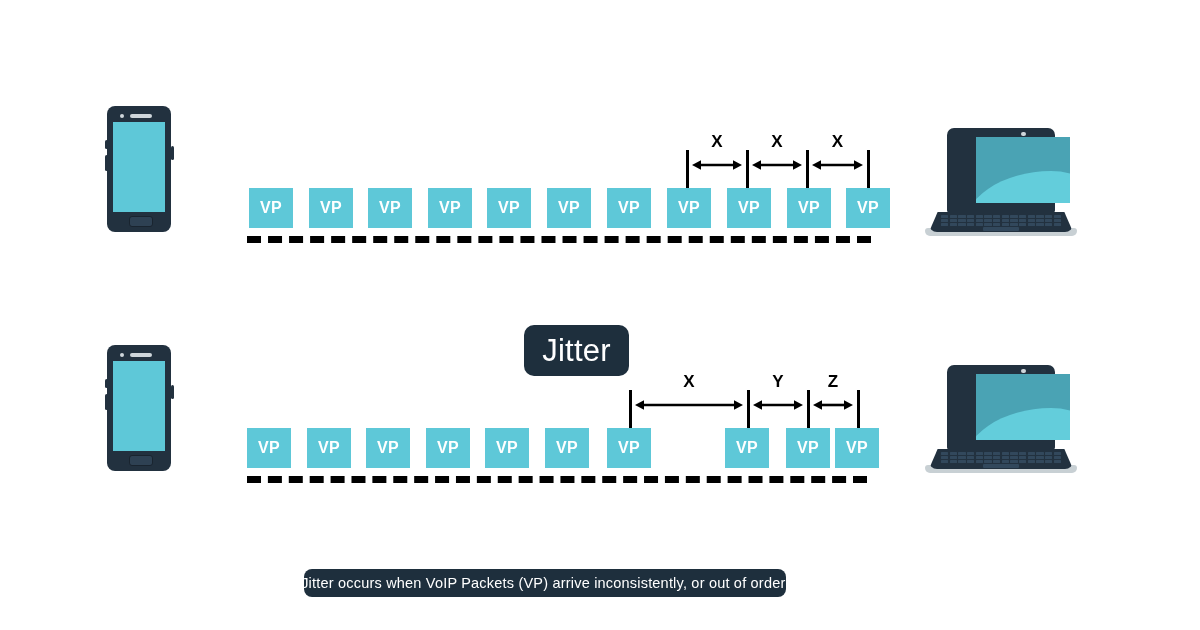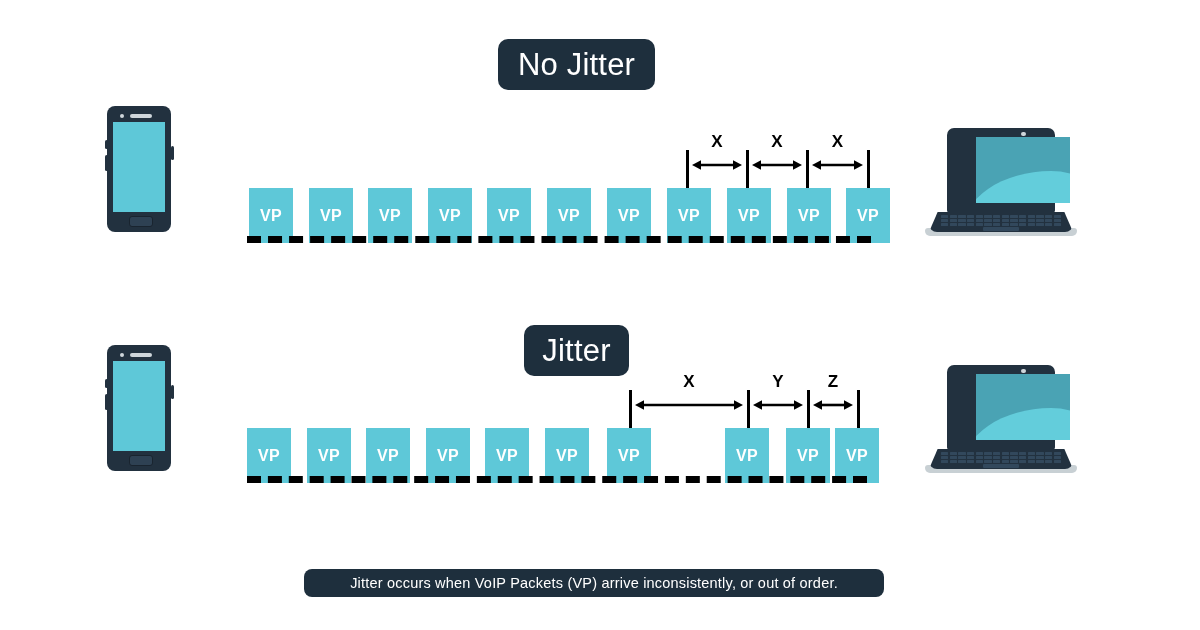--- a/index.html
+++ b/index.html
@@ -20,21 +20,21 @@
     color:#ffffff;
     border-radius:10px;
     display:flex;align-items:center;justify-content:center;
     font-weight:400;
     letter-spacing:.2px;
     white-space:nowrap;
   }
   #badge-no-jitter{left:498px;top:39px;width:157px;height:51px;font-size:31px;}
   #badge-jitter{left:524px;top:325px;width:105px;height:51px;font-size:31px;}
   #caption-badge{
-    left:304px;top:569px;width:580px;height:28px;
+    left:304px;top:569px;width:482px;height:28px;
     font-size:14.5px;border-radius:8px;
   }
 
   
   .phone{position:absolute;width:64px;height:126px;}
   .phone .body{
     position:absolute;inset:0;
     background:#22313f;border-radius:8px;
   }
   .phone .screen{
@@ -106,21 +106,21 @@
   }
   .laptop .hinge-l,.laptop .hinge-r{
     position:absolute;top:83px;width:16px;height:5px;background:#22313f;
   }
   .laptop .hinge-l{left:26px;}
   .laptop .hinge-r{left:110px;}
 
   
   .pkt{
     position:absolute;
-    width:44px;height:55px;
+    width:44px;height:40px;
     background:#5ec8d8;
     color:#ffffff;
     display:flex;align-items:center;justify-content:center;
     font-size:16px;font-weight:bold;
     letter-spacing:.3px;
   }
 
   
   .baseline{
     position:absolute;height:0;
@@ -137,21 +137,20 @@
     position:absolute;
     font-size:17px;font-weight:bold;color:#000000;
     text-align:center;
   }
 </style>
 </head>
 <body>
 
 <div class="stage">
 
-  <div class="badge" id="badge-no-jitter">No Jitter</div>
 
   <div class="phone" style="left:107px;top:106px;">
     <div class="body"></div>
     <div class="btn-a"></div>
     <div class="btn-b"></div>
     <div class="btn-c"></div>
     <div class="cam"></div>
     <div class="speaker"></div>
     <div class="screen"></div>
     <div class="home"></div>

